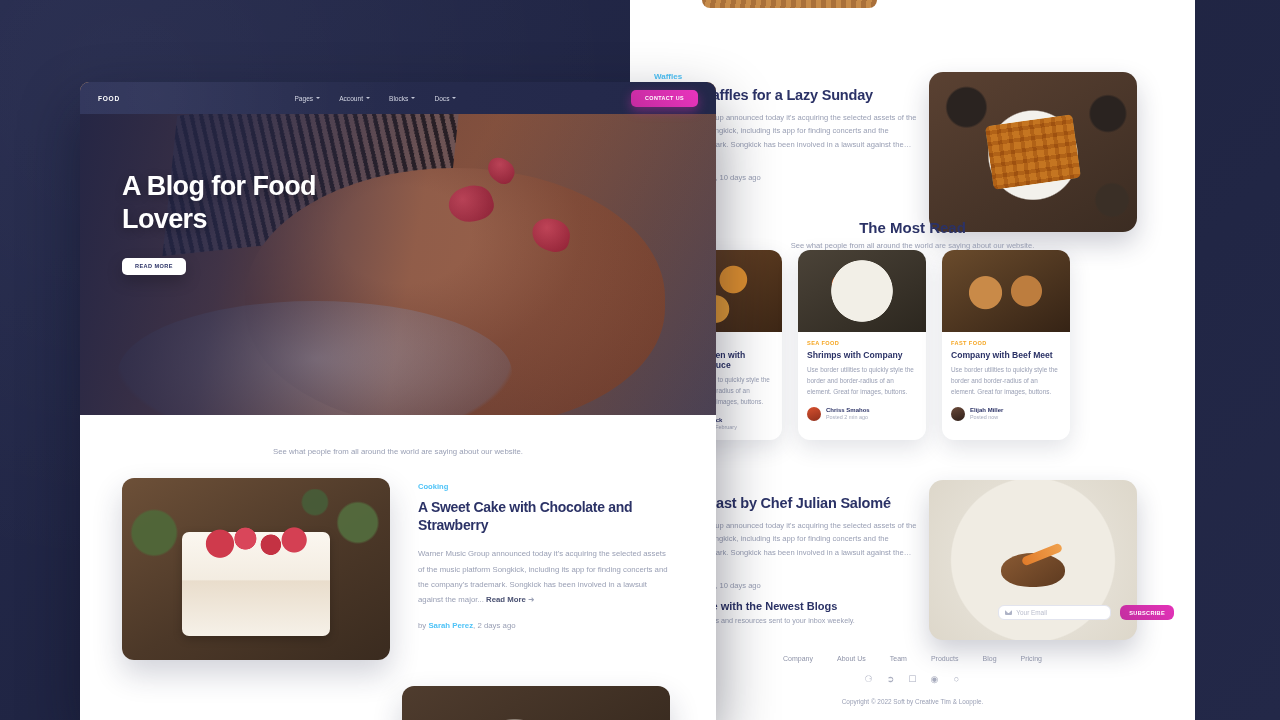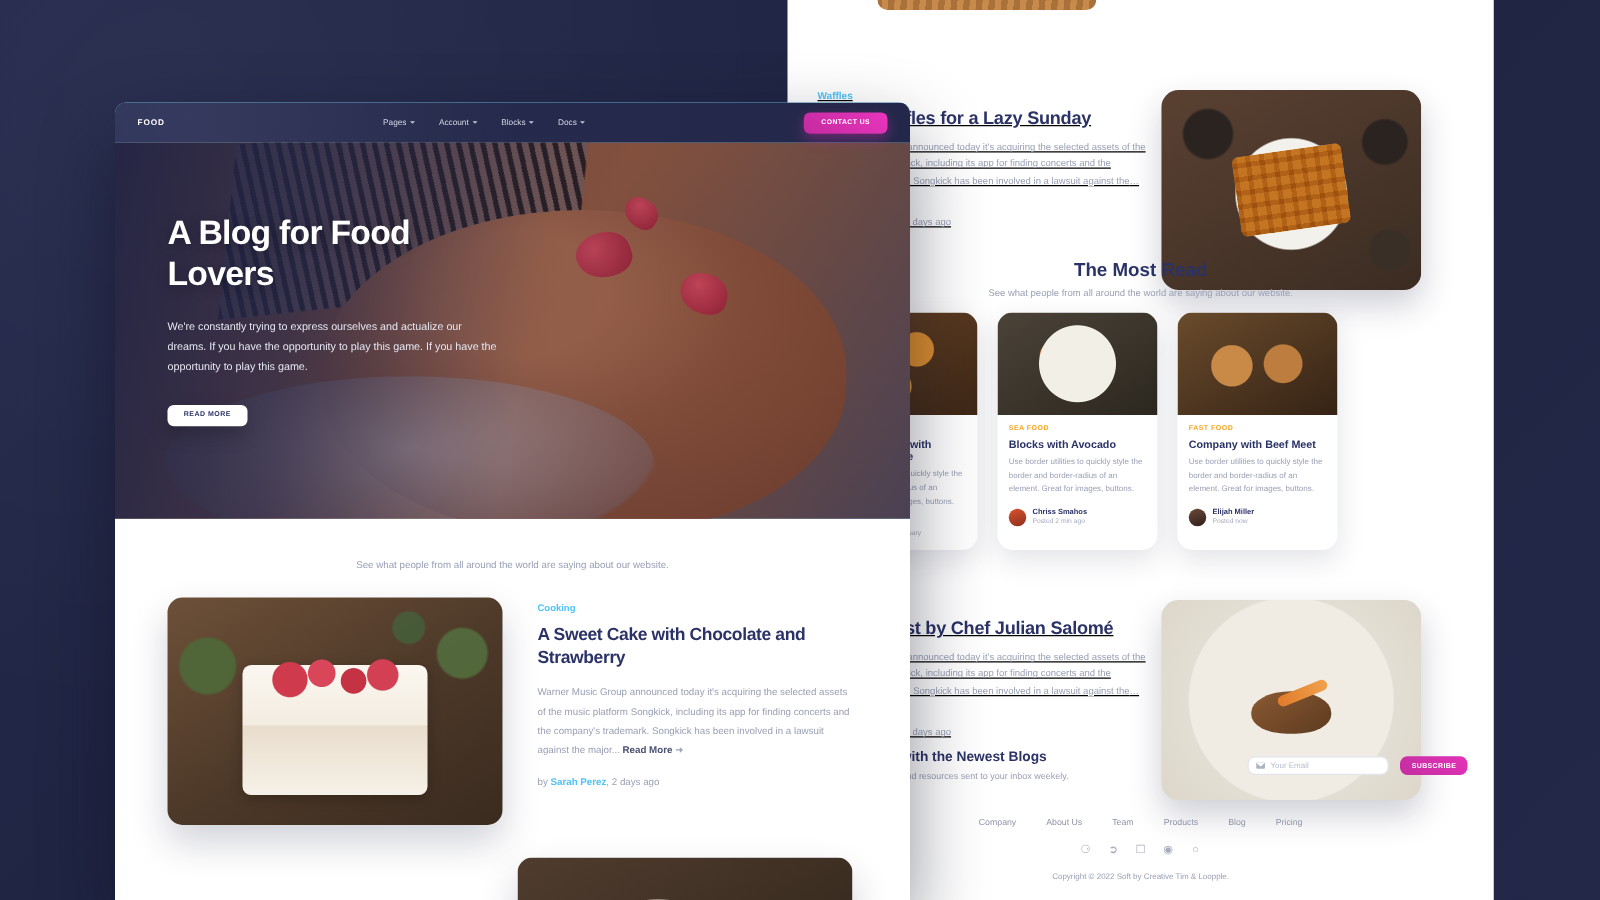--- a/index.html
+++ b/index.html
@@ -29,21 +29,21 @@
   .bg-site{ position:absolute; left:0; top:0; width:565px; height:720px; }
 
   .bg-topimg{
     position:absolute; left:72px; top:-60px; width:175px; height:68px;
     border-radius:8px; overflow:hidden;
     background:
       repeating-linear-gradient(96deg,#c68b4a 0 5px,#a9703a 5px 10px),
       linear-gradient(#d6a463,#b07c3f);
   }
 
-  .art-row{ position:absolute; display:flex; gap:5px;text-decoration:underline; }
+  .art-row{ position:absolute; display:flex; gap:5px; }
   .art-text{ width:270px; }
   .eyebrow{ color:#4fc3f7; font-size:8px; font-weight:700; margin-bottom:5px; }
   .eyebrow.teal{ color:#40c4e8; }
   .art-title{
     font-size:14.5px; font-weight:700; color:#2b3266; line-height:1.25;
     margin-bottom:7px; letter-spacing:-.2px;
   }
   .art-body{ font-size:7.6px; color:#9aa0b5; line-height:1.75; }
   .readmore{ color:#4a5172; font-weight:700; }
   .art-meta{ font-size:7.6px; color:#9aa0b5; margin-top:9px; }
@@ -154,22 +154,22 @@
   .f-links span{ font-size:7px; color:#8e93a8; }
   .f-social{ display:flex; justify-content:center; gap:13px; margin-top:13px; }
   .f-social i{
     width:9px; height:9px; display:inline-block; color:#a7abbd;
     font-style:normal; font-size:9px; line-height:9px;
   }
   .f-copy{ font-size:6.4px; color:#9aa0b5; margin-top:14px; }
 
   
   .fg-window{
-    position:absolute; left:92px; top:82px; width:636px; height:638px;
-    background:#7dd3fc; border-radius:9px 9px 0 0; overflow:hidden;
+    position:absolute; left:80px; top:82px; width:636px; height:638px;
+    background:#fdba74; border-radius:9px 9px 0 0; overflow:hidden;
     box-shadow:0 26px 60px rgba(10,12,30,.46);
   }
 
   
   .navbar{
     position:relative; height:32px; display:flex; align-items:center;
     padding:0 18px; background:linear-gradient(90deg,#2c3158,#262b4d 40%,#23284a);
     z-index:4;
   }
   .navbar:before{
@@ -312,21 +312,21 @@
     <div class="art-row" style="left:24px; top:72px;">
       <div class="art-text">
         <div class="eyebrow">Waffles</div>
         <div class="art-title">Sweet Waffles for a Lazy Sunday</div>
         <div class="art-body"><span>Warner Music Group announced today it's acquiring the selected assets of the music platform Songkick, including its app for finding concerts and the company's trademark. Songkick has been involved in a lawsuit against the</span>… <span class="readmore">Read More</span> ➜</div>
         <div class="art-meta">by <b>Jane Borough</b><span>, 10 days ago</span></div>
       </div>
       <div class="art-img img-waffle"></div>
     </div>
 
-    <div class="sec-head" style="top:208px;">
+    <div class="sec-head" style="top:219px;">
       <div class="sec-title">The Most Read</div>
       <div class="sec-sub">See what people from all around the world are saying about our website.</div>
     </div>
 
     <div class="cards">
       <div class="card">
         <div class="card-img ci-chicken"></div>
         <div class="card-body">
           <div class="card-eyebrow">CHICKEN</div>
           <div class="card-title">Crispy Chicken with Tomatoes Sauce</div>
@@ -337,21 +337,21 @@
               <div class="au-name">Mathew Glock</div>
               <div class="au-time">Posted on 28 February</div>
             </div>
           </div>
         </div>
       </div>
       <div class="card">
         <div class="card-img ci-shrimp"></div>
         <div class="card-body">
           <div class="card-eyebrow">SEA FOOD</div>
-          <div class="card-title">Blocks with Avocado</div>
+          <div class="card-title">Shrimps with Company</div>
           <div class="card-body-txt">Use border utilities to quickly style the border and border-radius of an element. Great for images, buttons.</div>
           <div class="card-author">
             <div class="avatar av2"></div>
             <div>
               <div class="au-name">Chriss Smahos</div>
               <div class="au-time">Posted 2 min ago</div>
             </div>
           </div>
         </div>
       </div>
@@ -447,21 +447,20 @@
       <div class="grill"></div>
       <div class="cake"></div>
       <div class="berry3"></div>
       <div class="berry1"></div>
       <div class="berry2"></div>
       <div class="plate"></div>
     </div>
     <div class="hero-overlay"></div>
     <div class="hero-inner">
       <div class="hero-h1">A Blog for Food Lovers</div>
-      <div class="hero-p">We're constantly trying to express ourselves and actualize our dreams. If you have the opportunity to play this game. If you have the opportunity to play this game.</div>
       <div class="read-more-btn">READ MORE</div>
     </div>
   </div>
 
   <div class="fg-body">
     <div class="fg-sec-sub">See what people from all around the world are saying about our website.</div>
 
     <div class="post">
       <div class="post-img">
         <div class="greens"></div>

